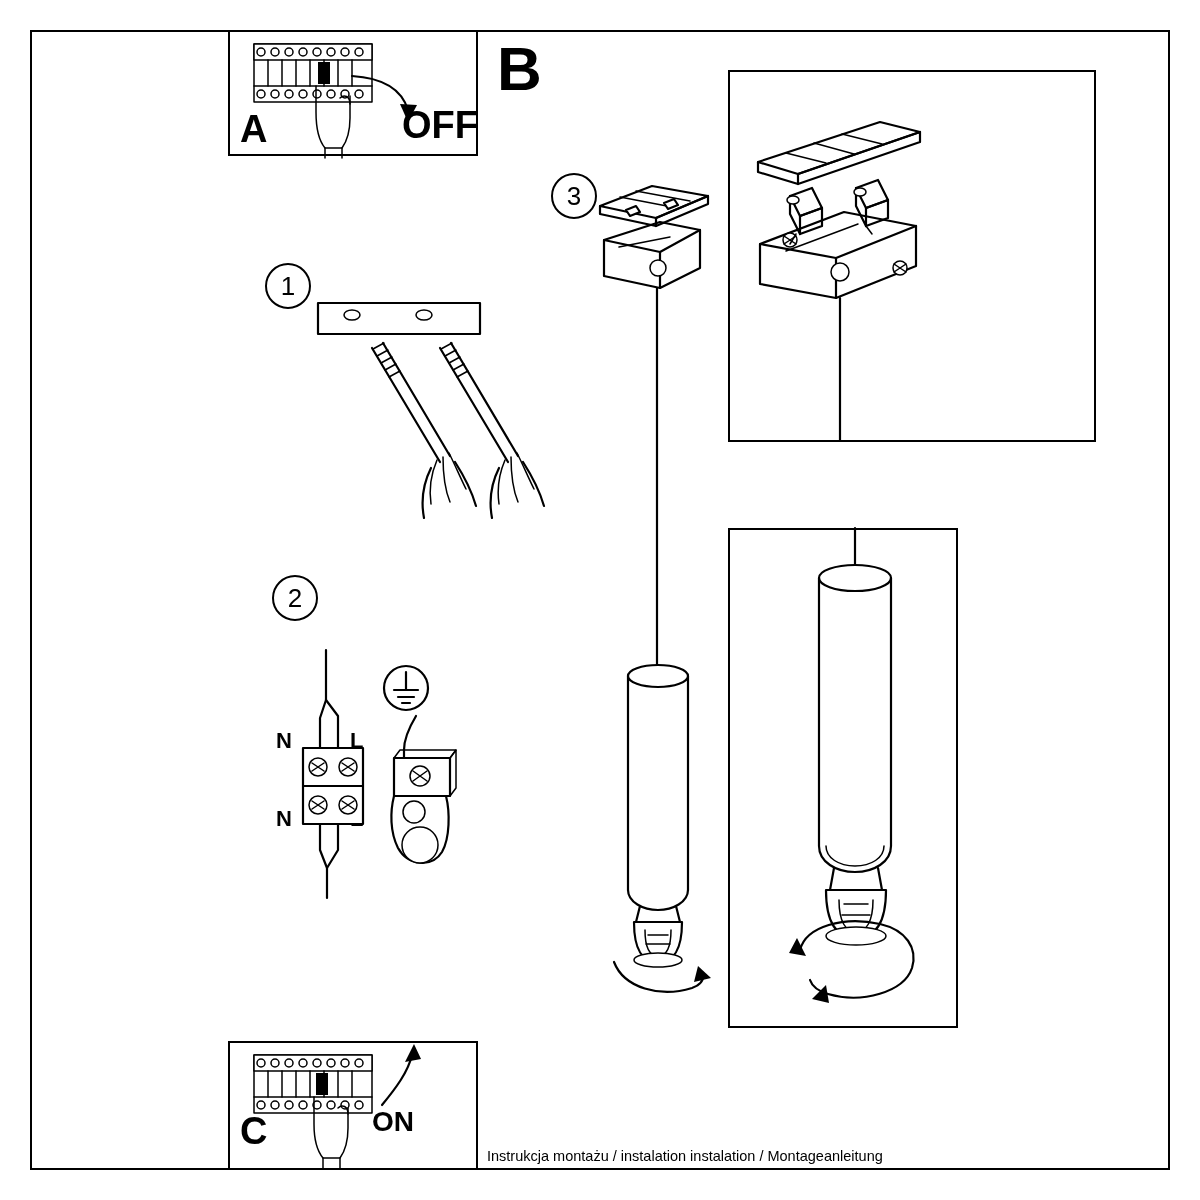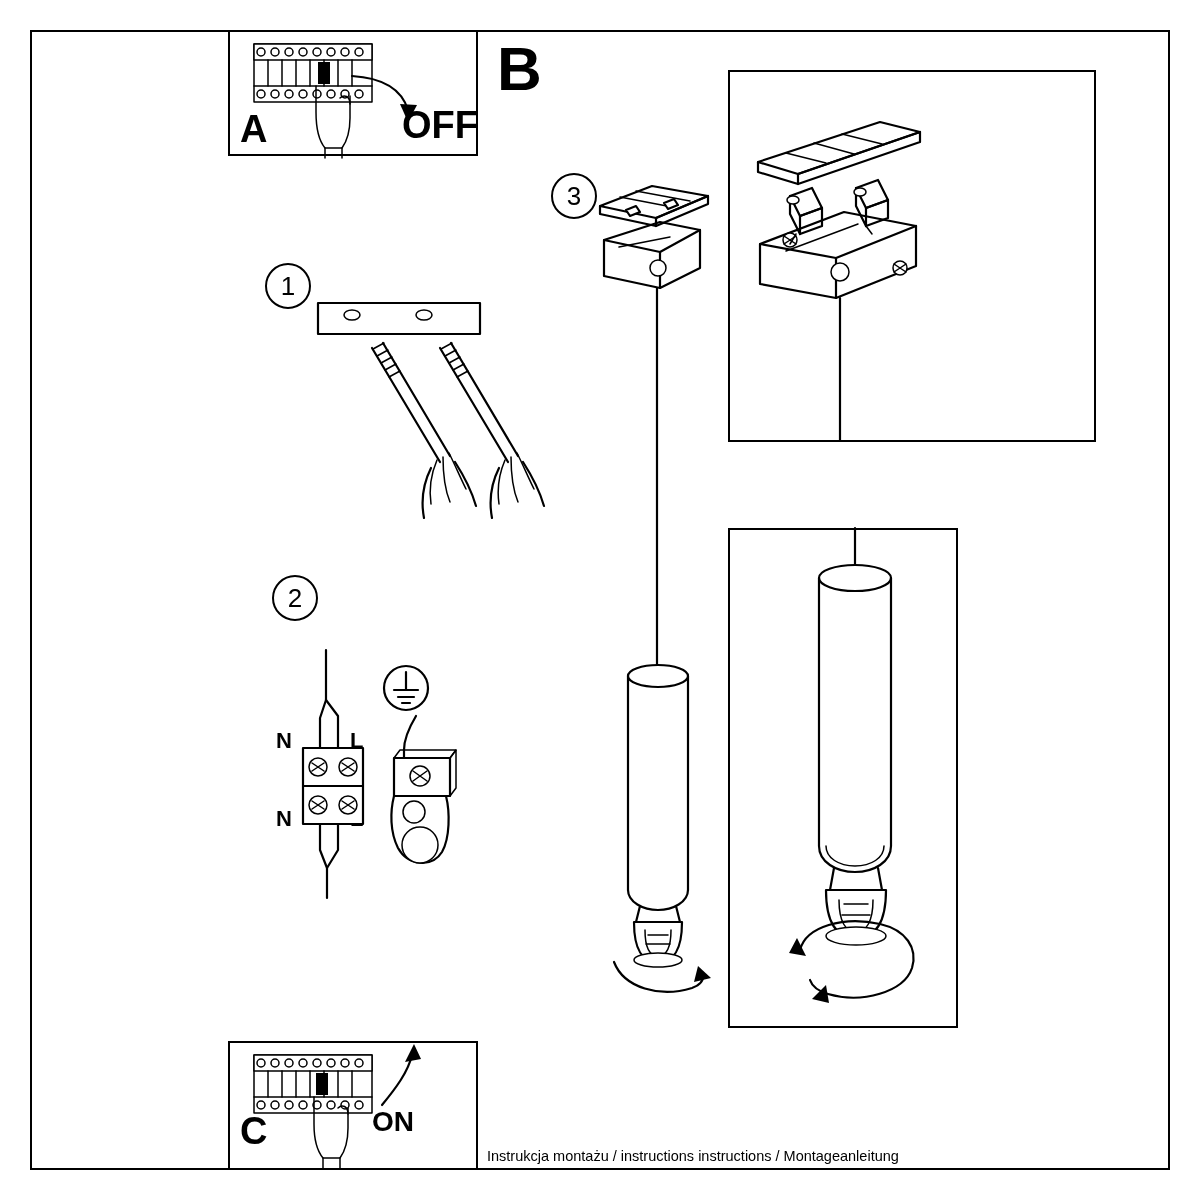--- a/index.html
+++ b/index.html
@@ -117,21 +117,21 @@
   <div class="circnum num1">1</div>
   <div class="circnum num2">2</div>
   <div class="circnum num3">3</div>
 
   <div class="term term-n1">N</div>
   <div class="term term-l1">L</div>
   <div class="term term-n2">N</div>
   <div class="term term-l2">L</div>
 
   <div class="caption">
-    <div>Instrukcja montażu / instructions instructions / Montageanleitung</div>
+    <div>Instrukcja montażu / instalation instalation / Montageanleitung</div>
     
   </div>
 
   <svg width="1200" height="1200" viewBox="0 0 1200 1200">
 
     <g>
       <rect class="thinf" x="254" y="44" width="118" height="58"></rect>
       <rect class="thinf" x="254" y="44" width="118" height="16"></rect>
       <line class="thin" x1="254" y1="86" x2="372" y2="86"></line>
       <g>

